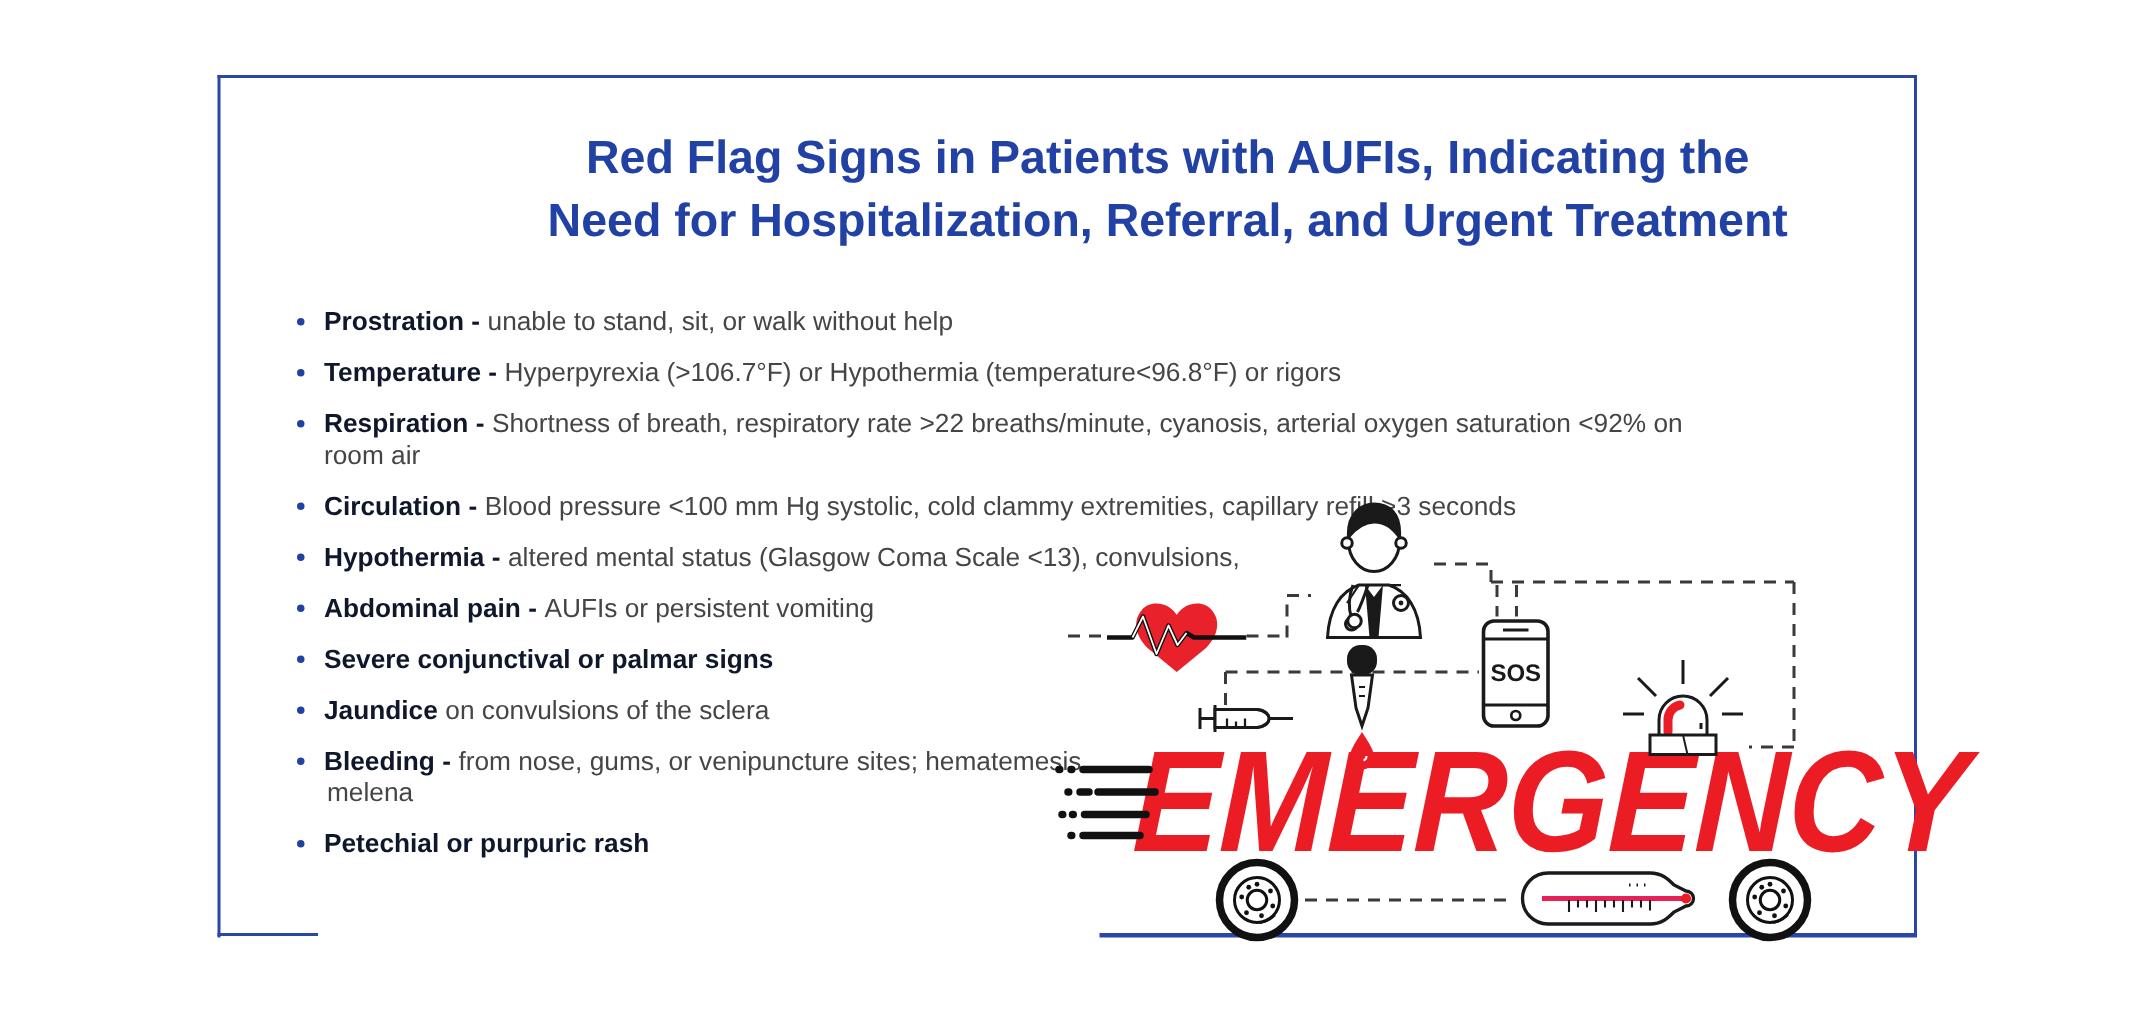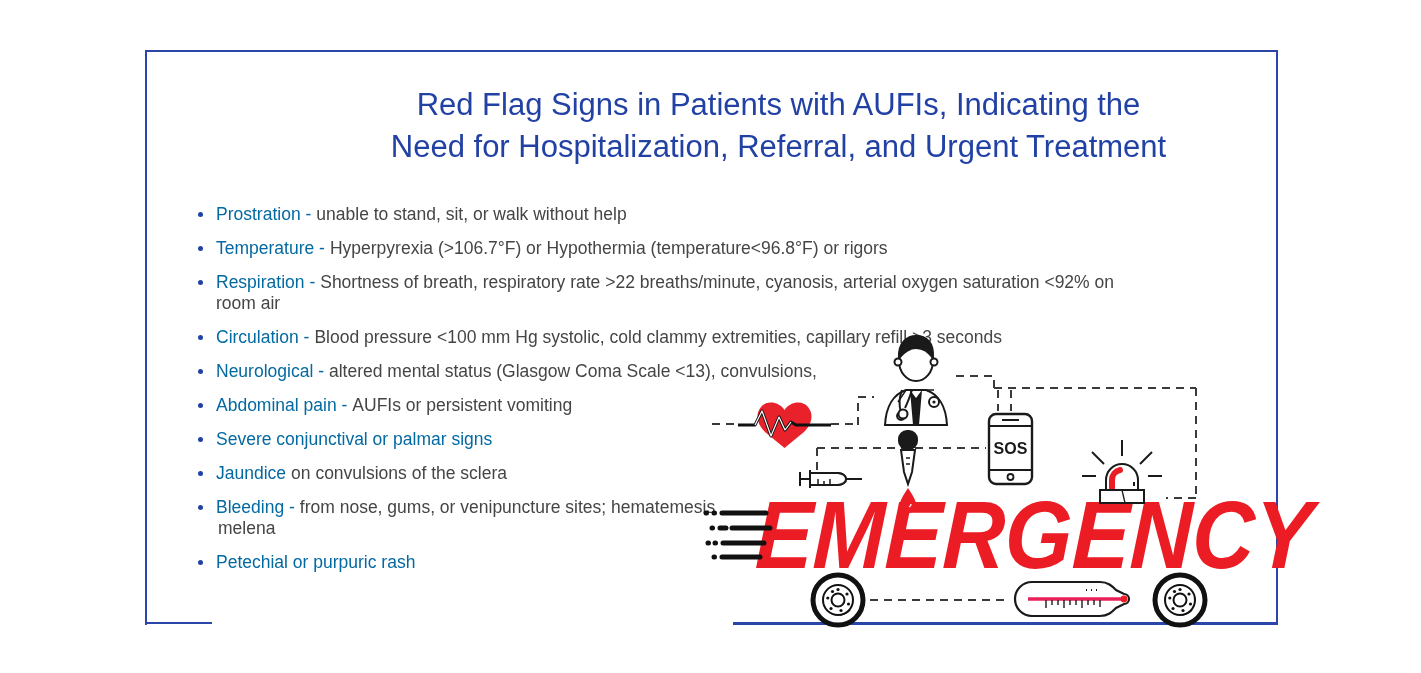--- a/index.html
+++ b/index.html
@@ -7,26 +7,26 @@
         font-family:"Liberation Sans",sans-serif;}
   .card{position:absolute;left:145px;top:50px;width:1129px;height:573px;
         border-top:2px solid #2946a8;border-left:2px solid #2946a8;border-right:2px solid #2946a8;
         background:#ffffff;}
   .bottom-seg-left{position:absolute;left:145px;top:622px;width:67px;height:0;
         border-top:2px solid #2946a8;}
   .ground-line{position:absolute;left:733px;top:622px;width:543px;height:0;
         border-top:3px solid #2946a8;z-index:1;}
   .title{position:absolute;left:145px;top:84px;width:1227px;text-align:center;
          padding-left:40px;box-sizing:border-box;
-         color:#2241a5;font-weight:normal;font-size:31px;line-height:42px;letter-spacing:0px;}
+         color:#2241a5;font-weight:bold;font-size:31px;line-height:42px;letter-spacing:0px;}
   .bullets{position:absolute;left:198px;top:204px;width:960px;
            font-size:17.5px;line-height:21px;color:#454545;}
   .bullet-item{position:relative;margin-bottom:13px;padding-left:18px;}
   .dot{position:absolute;left:0;top:8px;width:5px;height:5px;border-radius:50%;background:#2241a5;}
-  .lead{color:#0369a1;font-weight:normal;margin-right:5px;}
+  .lead{color:#0f172a;font-weight:bold;margin-right:5px;}
   .cont-line{margin-left:2px;}
   .illus{position:absolute;left:700px;top:330px;width:576px;height:300px;text-decoration:underline;}
   .illus svg{position:absolute;}
   .emergency{position:absolute;left:754px;top:487px;z-index:2;
              color:#ec1c24;font-weight:bold;font-style:italic;
              font-size:96px;line-height:96px;letter-spacing:0px;
              transform:scaleX(0.90) skewX(-2deg);transform-origin:left bottom;white-space:nowrap;}
   .z3{z-index:3;}
 </style>
 </head>
@@ -55,21 +55,21 @@
     <div class="bullet-item">
       <span class="dot"></span>
       <span class="lead">Respiration -</span><span class="rest">Shortness of breath, respiratory rate &gt;22 breaths/minute, cyanosis, arterial oxygen saturation &lt;92% on room air</span>
     </div>
     <div class="bullet-item">
       <span class="dot"></span>
       <span class="lead">Circulation -</span><span class="rest">Blood pressure &lt;100 mm Hg systolic, cold clammy extremities, capillary refill &gt;3 seconds</span>
     </div>
     <div class="bullet-item">
       <span class="dot"></span>
-      <span class="lead">Neurological -</span><span class="rest">altered mental status (Glasgow Coma Scale &lt;13), convulsions,</span>
+      <span class="lead">Hypothermia -</span><span class="rest">altered mental status (Glasgow Coma Scale &lt;13), convulsions,</span>
     </div>
     <div class="bullet-item">
       <span class="dot"></span>
       <span class="lead">Abdominal pain -</span><span class="rest">AUFIs or persistent vomiting</span>
     </div>
     <div class="bullet-item">
       <span class="dot"></span>
       <span class="lead">Severe conjunctival or palmar signs</span><span class="rest"></span>
     </div>
     <div class="bullet-item">

